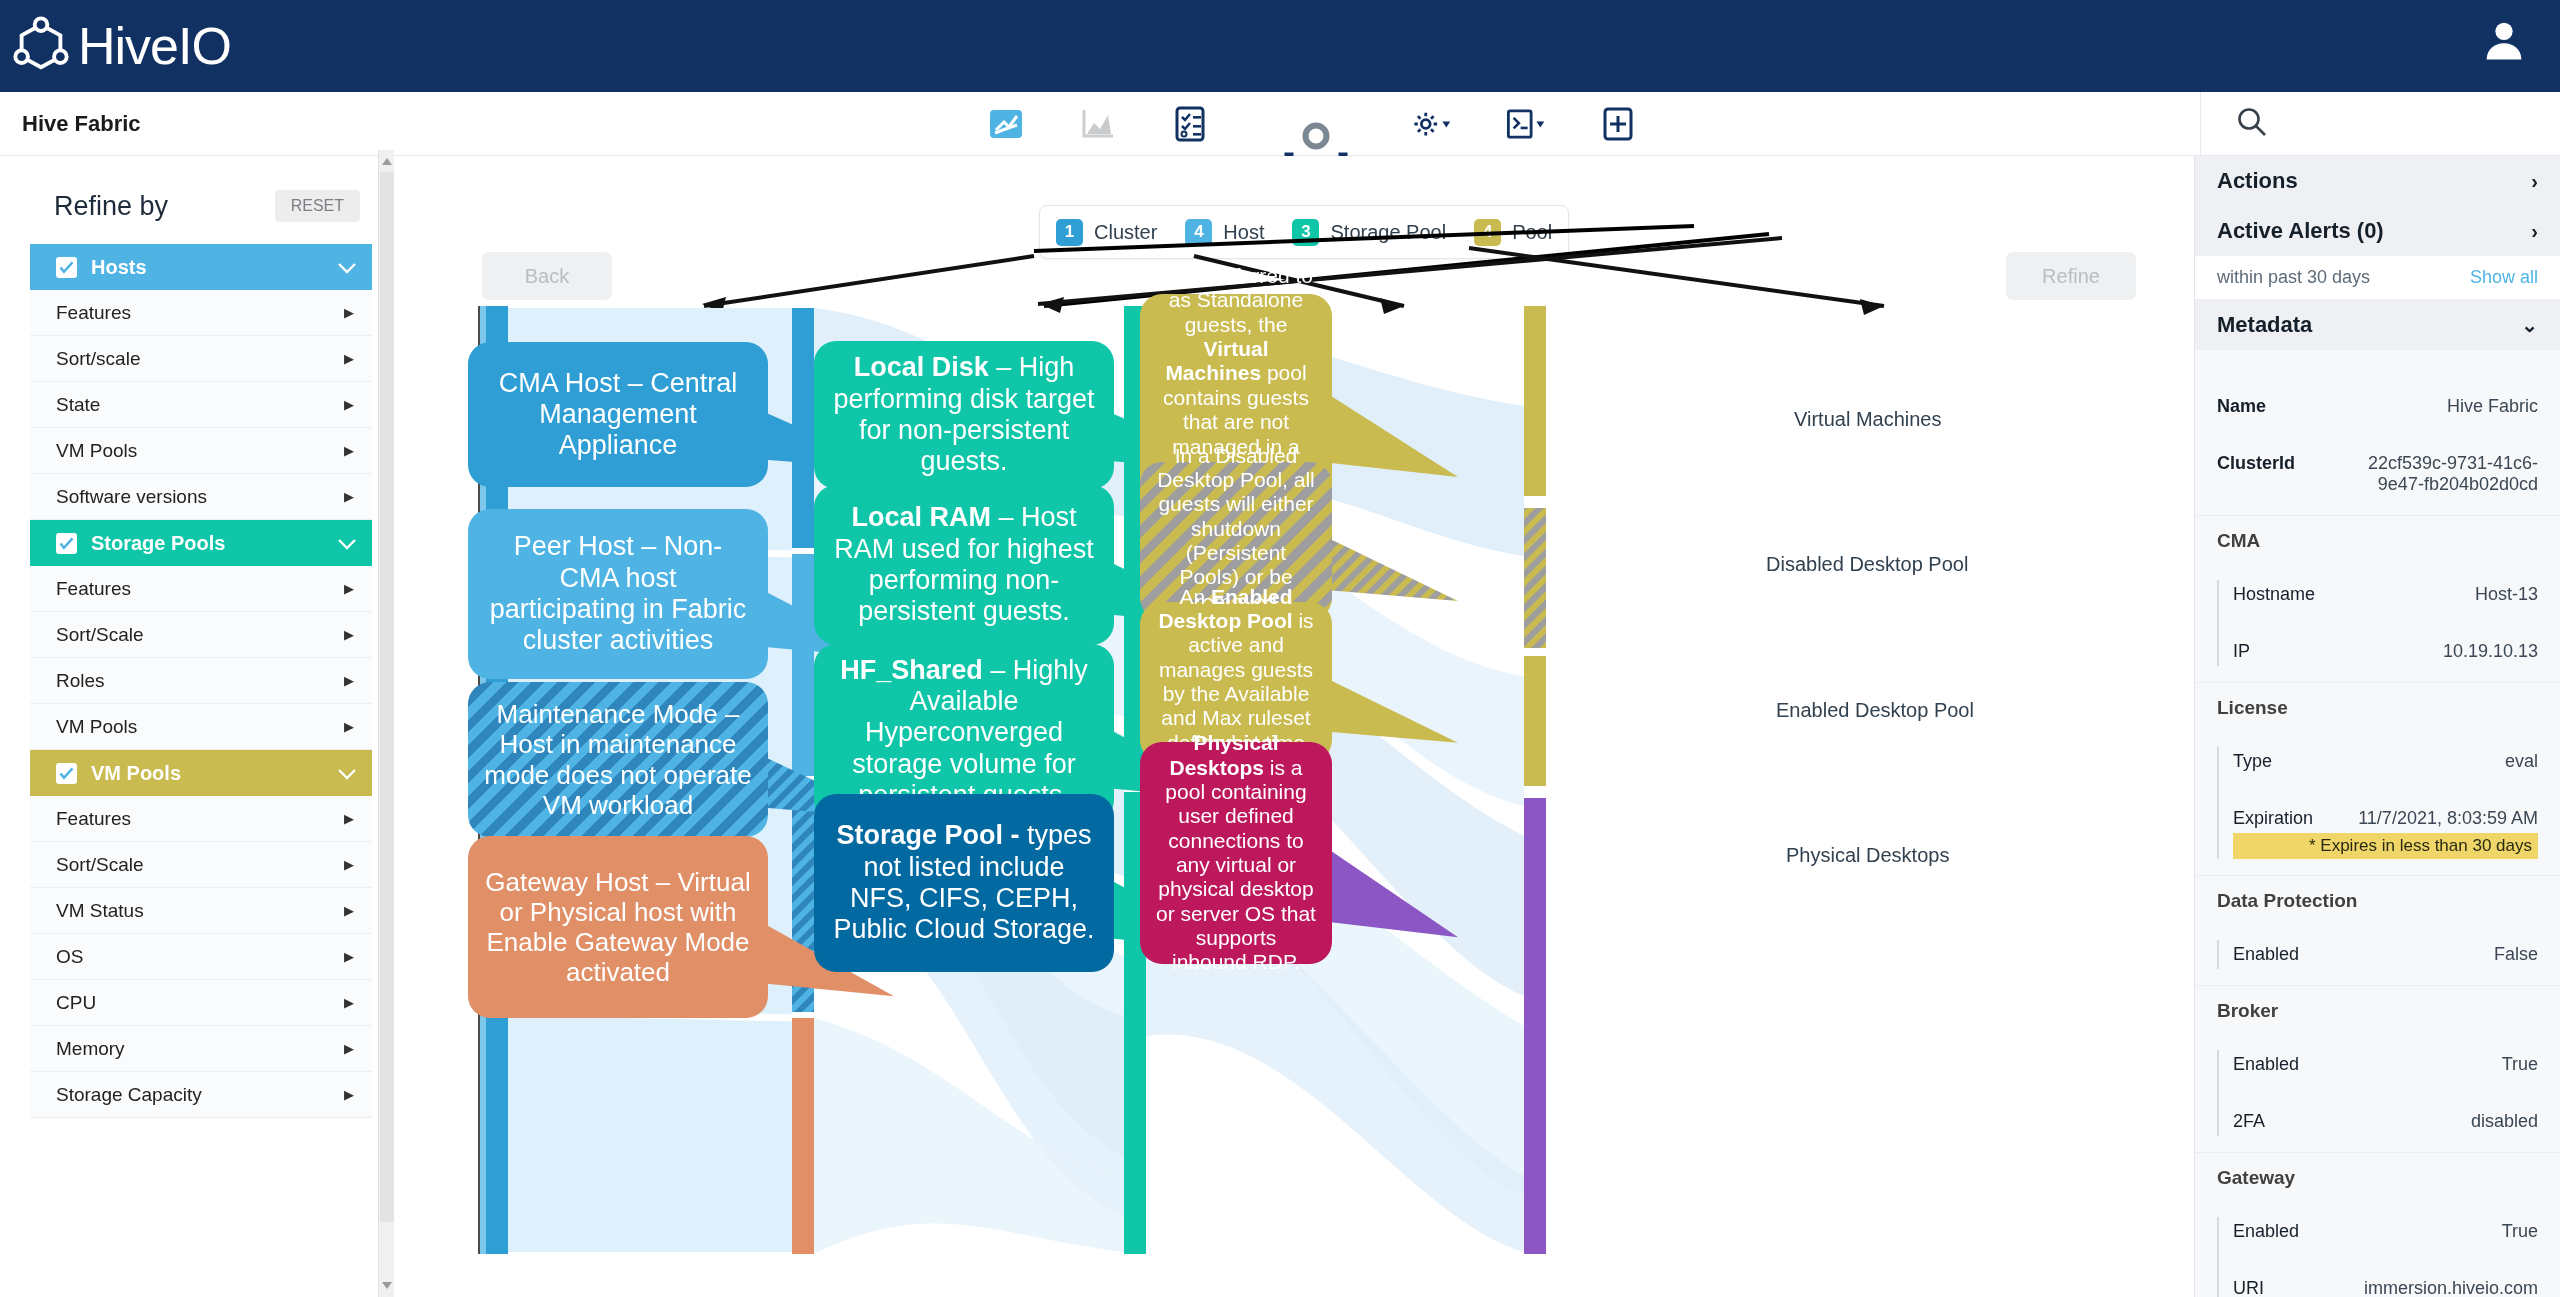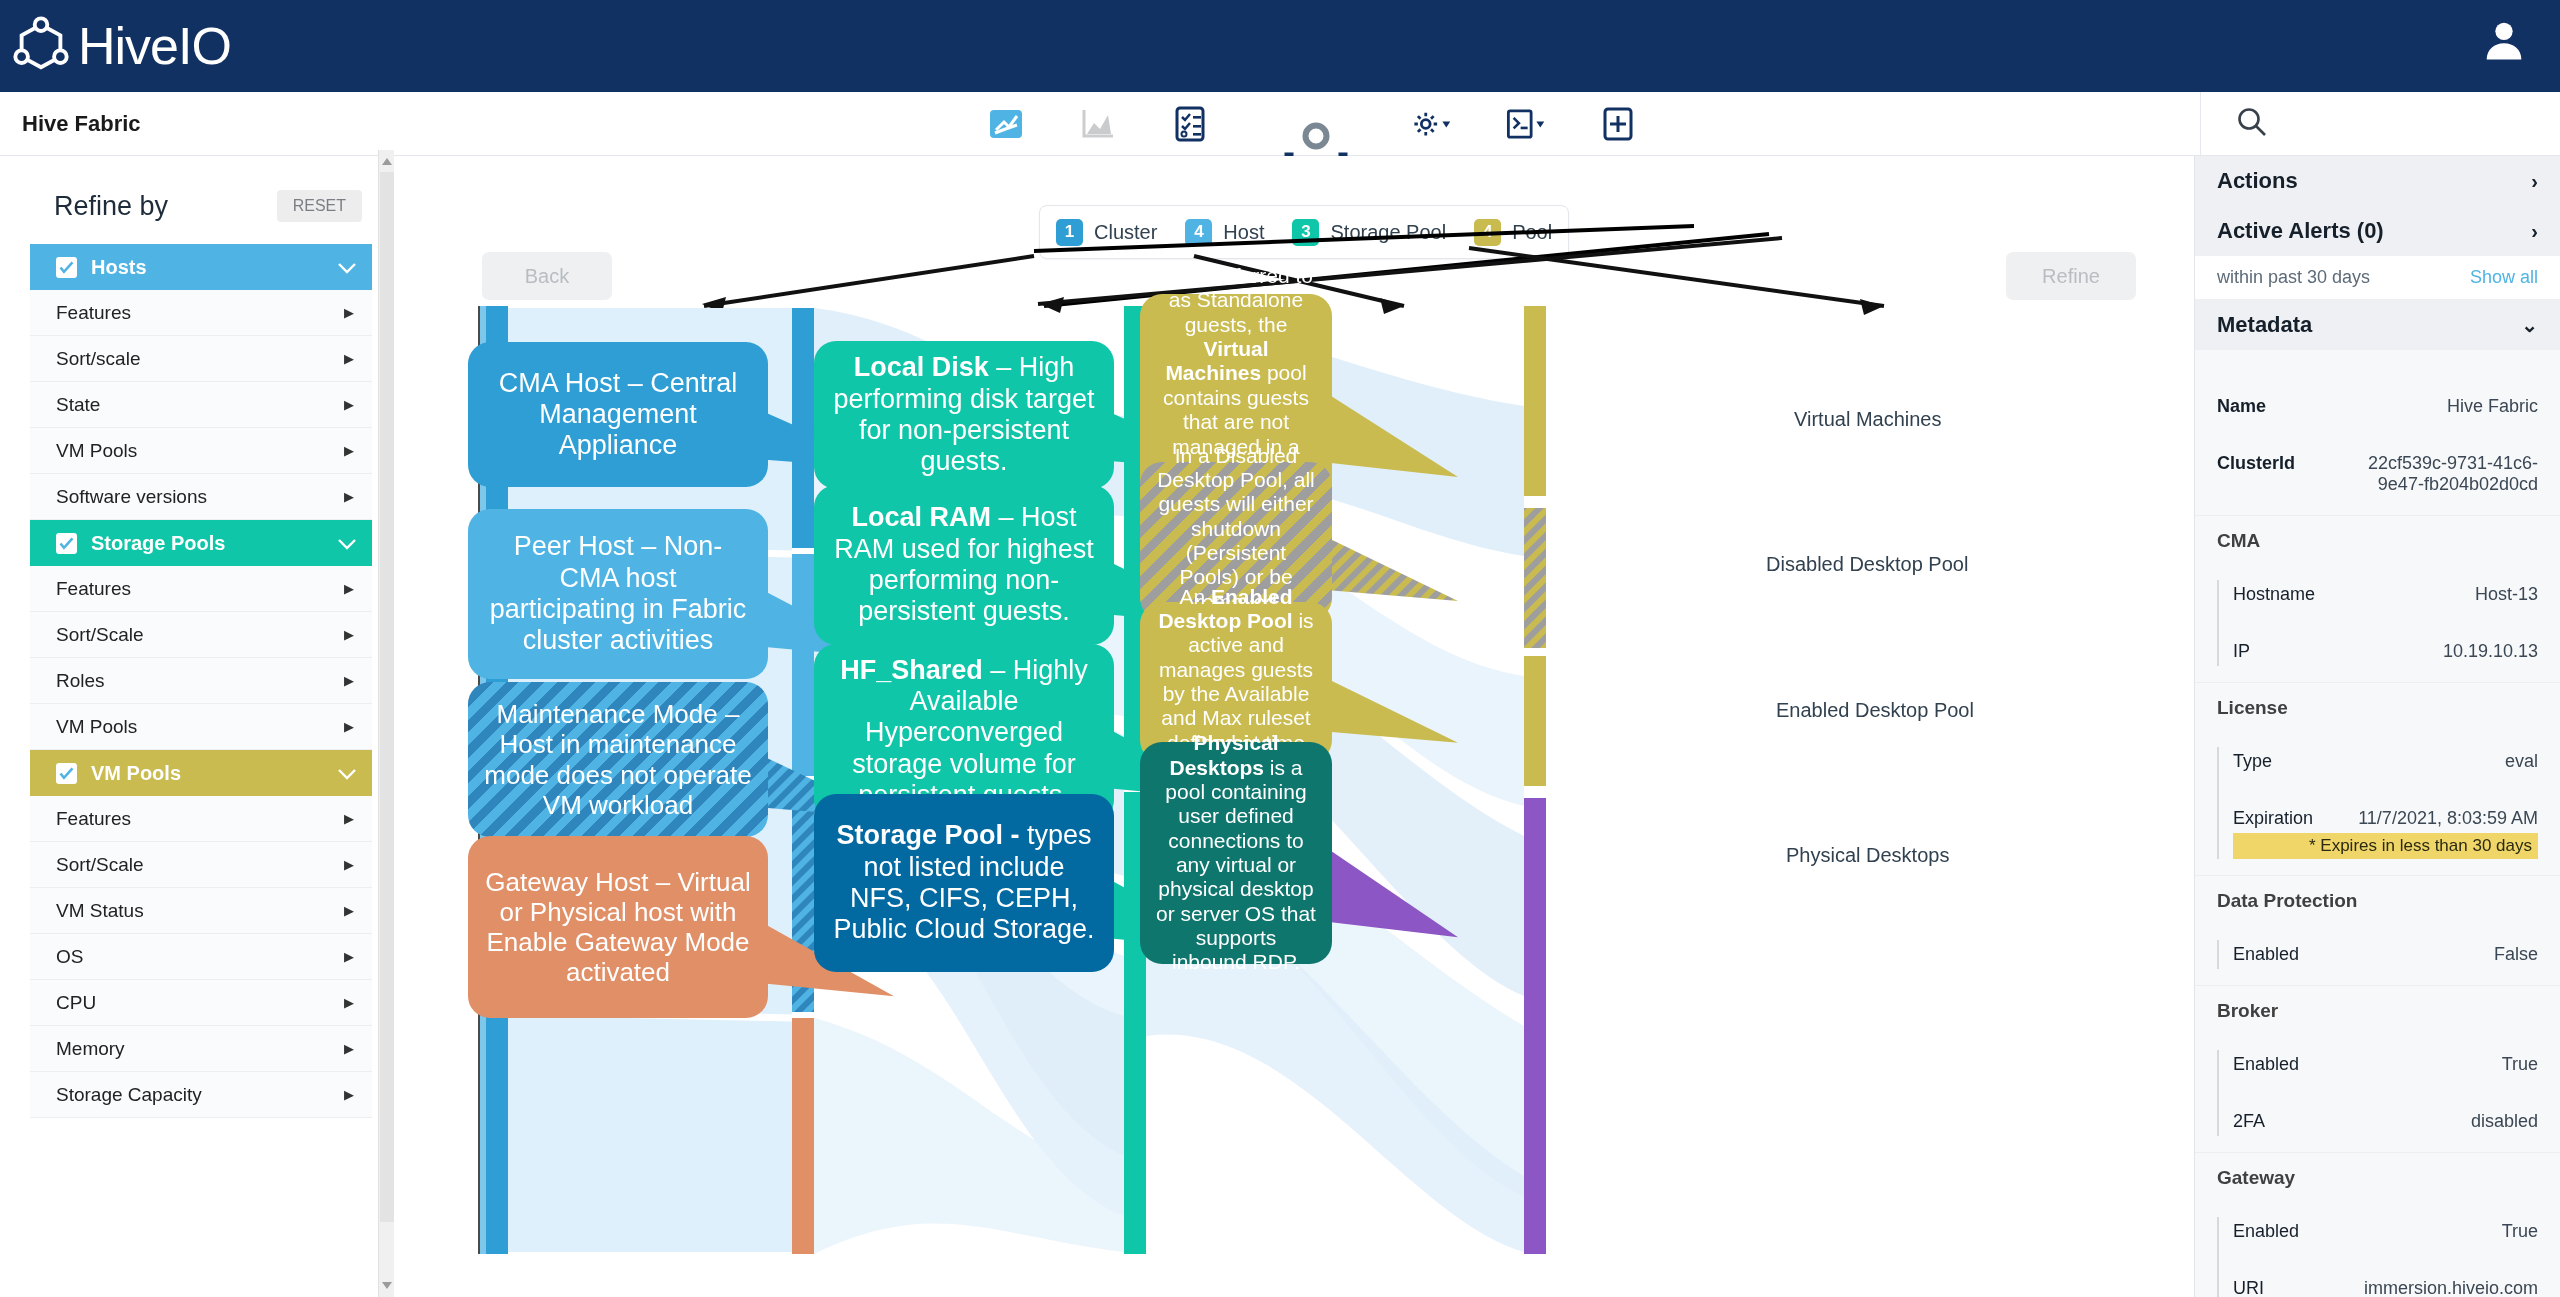--- a/index.html
+++ b/index.html
@@ -45,21 +45,21 @@
   }
   .search-zone{
     position:absolute; right:0; top:92px; width:360px; height:64px;
     background:#ffffff; border-left:1px solid #e4e7ec; border-bottom:1px solid #e4e7ec;
     display:flex; align-items:center; padding-left:34px;
   }
 
   
   .sidebar{
     position:absolute; left:0; top:156px; width:392px; height:1141px;
-    background:#ffffff; border-right:4px solid #0f172a;
+    background:#ffffff; border-right:6px solid #0f172a;
     overflow:hidden;
   }
   .refine-head{
     display:flex; align-items:center; justify-content:space-between;
     padding:34px 26px 22px 54px;
   }
   .refine-title{ font-size:27px; color:#1d2b3a; font-weight:400; }
   .reset-btn{
     background:#ededed; color:#7b7f85; font-size:16px;
     padding:7px 16px; border-radius:4px; border:none; cursor:pointer;
@@ -686,21 +686,21 @@
               <rect width="12" height="12" fill="#4fb4e4"></rect>
               <rect width="6" height="12" fill="#2e86bd"></rect>
             </pattern>
             <pattern id="sg" width="12" height="12" patternTransform="rotate(45)" patternUnits="userSpaceOnUse">
               <rect width="12" height="12" fill="#c9bb50"></rect>
               <rect width="6" height="12" fill="#9e9e9e"></rect>
             </pattern>
           </defs>
           <path d="M168 93.24 L318 195.36 L168 177.60000000000002 Z" fill="#8c56c4"></path>
         </svg>
-        <div class="callout" style="left: 0px; top: 0px; width: 192px; height: 222px; font-size: 21px; background: #0f766e;">
+        <div class="callout" style="left: 0px; top: 0px; width: 192px; height: 222px; font-size: 21px; background: #be185d;">
           <div><b>Physical Desktops</b><span> is a pool containing user defined connections to any virtual or physical desktop or server OS that supports inbound RDP.</span></div>
         </div>
       </div>
     </div>
 </div>
 
 <div class="rpanel">
   <div class="rp-head">
     <span>Actions</span>
     <span class="chev">›</span>

